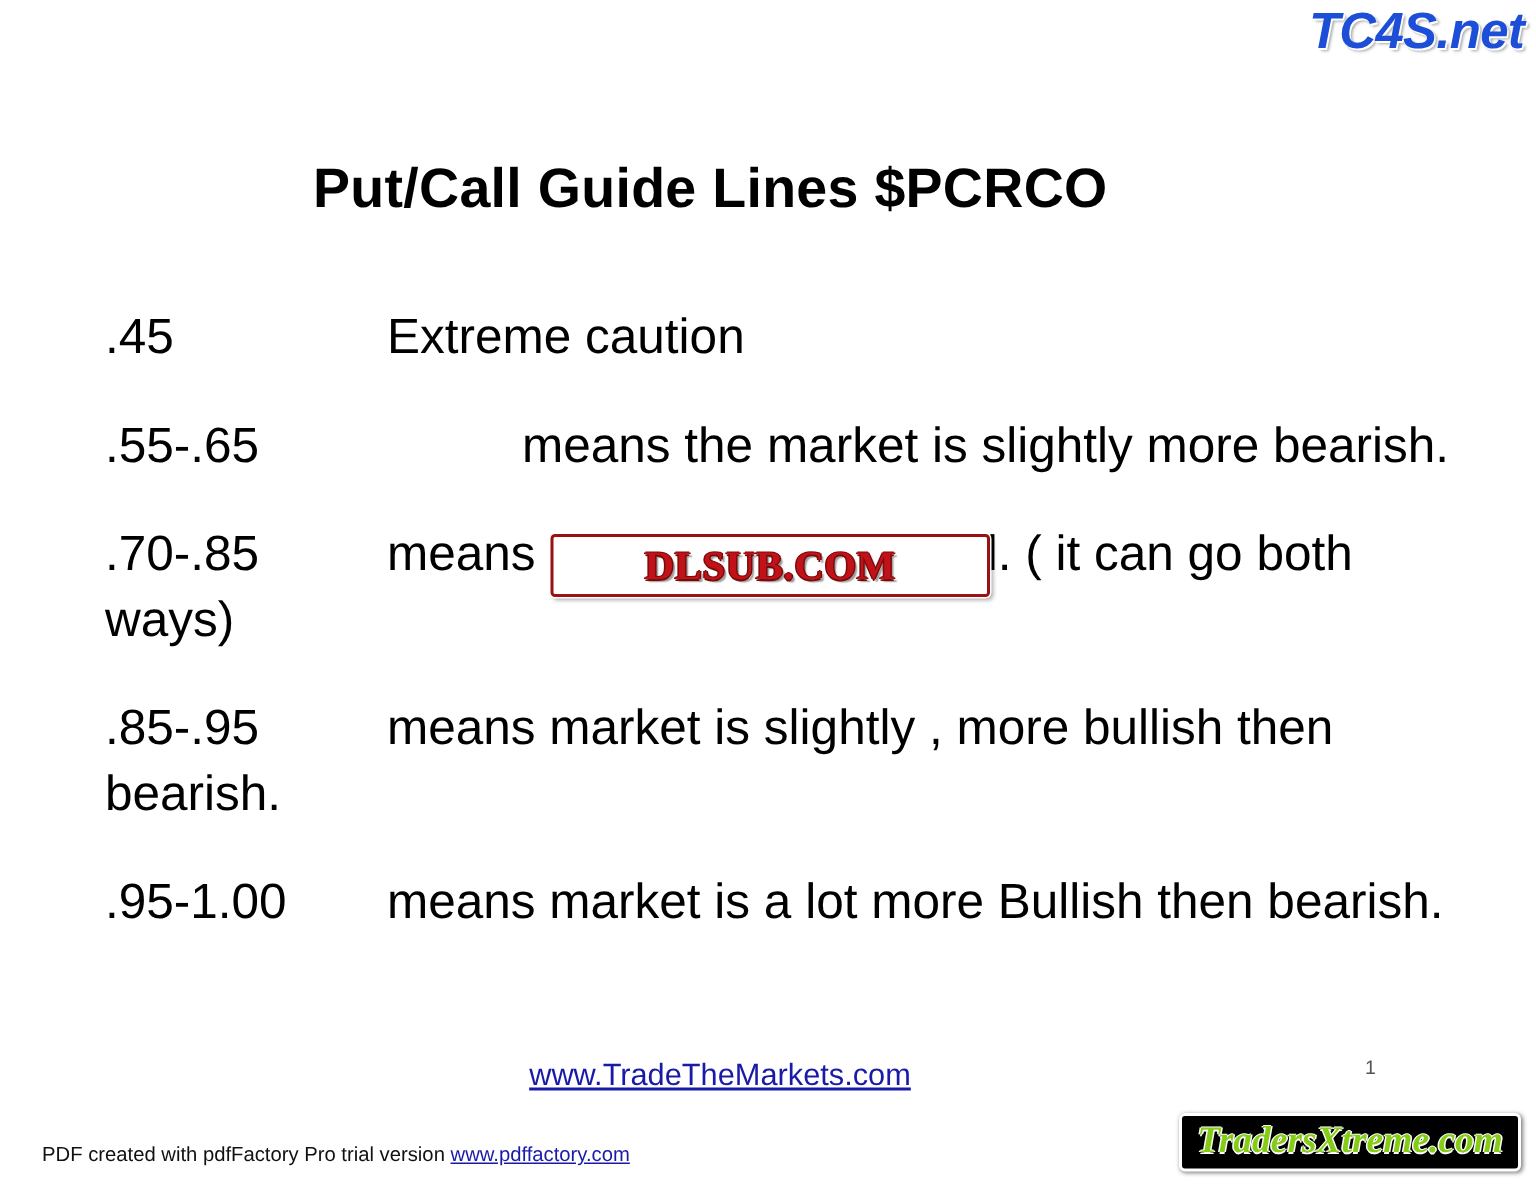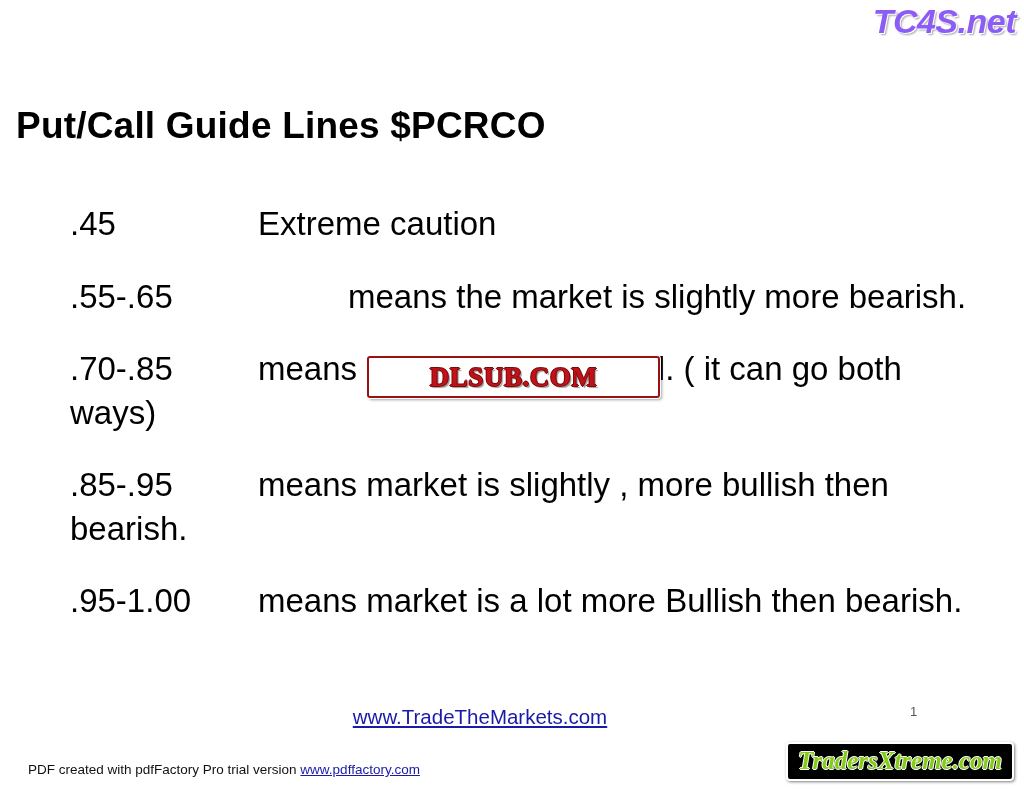--- a/index.html
+++ b/index.html
@@ -19,32 +19,33 @@
   
   .brand-top {
     position: absolute;
     top: 2px;
     right: 8px;
     font-family: "Liberation Sans", sans-serif;
     font-size: 34px;
     font-weight: bold;
     font-style: italic;
     letter-spacing: -0.5px;
-    color: #8b5cf6;
+    color: #1d4ed8;
     text-shadow:
        1px 1px 0 #ffffff,
        2px 2px 2px rgba(0,0,0,0.35);
   }
 
   
   .slide-title {
     position: absolute;
     top: 80px;
-    left: 16px;
+    left: 0;
     width: 947px;
+    text-align: center;
     font-size: 37px;
     font-weight: bold;
     letter-spacing: 0.2px;
   }
 
   
   .rows {
     position: absolute;
     top: 202px;
     left: 70px;

